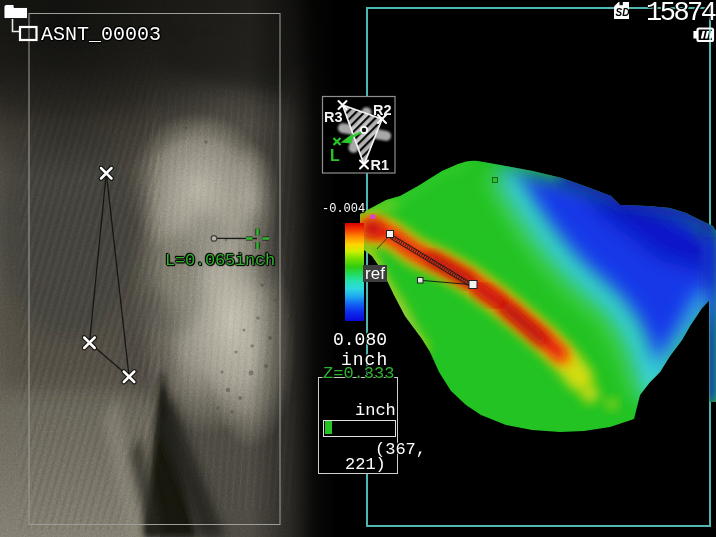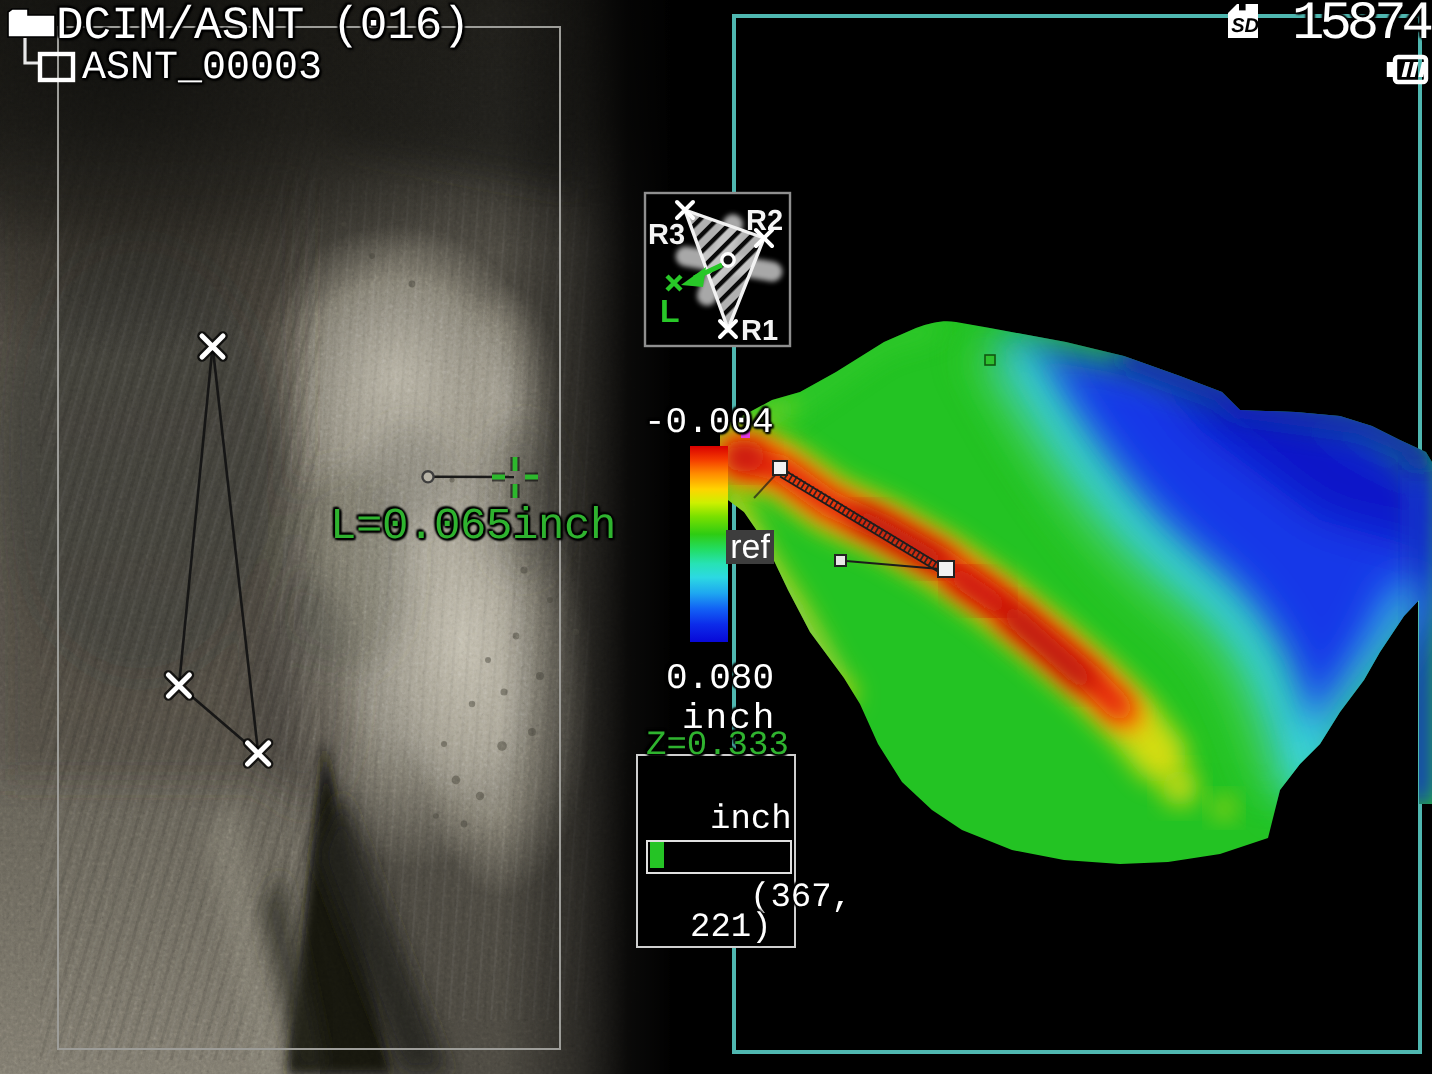--- a/index.html
+++ b/index.html
@@ -159,28 +159,27 @@
     <g stroke="#000" stroke-width="4.6" opacity="0.55">
       <path d="M246,238.5 h6.5 M269,238.5 h-6.5"></path>
       <path d="M257.5,228.5 v7 M257.5,249 v-7"></path>
     </g>
     <g stroke="#2db82d" stroke-width="2.4">
       <path d="M246,238.5 h6.5 M269,238.5 h-6.5"></path>
       <path d="M257.5,228.5 v7 M257.5,249 v-7"></path>
     </g>
   </svg>
 
-  <div class="abs osd grn" style="left:165px;top:251px;font-size:22px;letter-spacing:-0.2px;">L=0.065inch</div>
+  <div class="abs osd grn" style="left:165px;top:251px;font-size:17px;letter-spacing:-0.2px;">L=0.065inch</div>
 
   <svg class="abs" style="left:0;top:0" width="60" height="50" viewBox="0 0 60 50">
     <path d="M4,6 L4,18.5 L27.5,18.5 L27.5,7.5 L14,7.5 L14,4.5 L6,4.5 Z" fill="#fff" stroke="#000" stroke-width="0.8"></path>
     <path d="M12.5,19 L12.5,31.5 L19,31.5" fill="none" stroke="#e8e8e8" stroke-width="1.6"></path>
     <rect x="20" y="27" width="16.5" height="13" fill="none" stroke="#fff" stroke-width="2.2"></rect>
   </svg>
-  <div class="abs osd" style="left:28px;top:2px;font-size:23px;line-height:22px;">DCIM/ASNT (016)</div>
   <div class="abs osd" style="left:41px;top:24px;font-size:20px;line-height:22px;">ASNT_00003</div>
 
   <div class="abs" style="left:366px;top:7px;width:341px;height:516px;border:2px solid #4fb7b0;"></div>
 
   <svg class="abs" style="left:356px;top:140px" width="360" height="300" viewBox="356 140 360 300">
     <defs>
       <clipPath id="blobclip">
           <path id="blobpath" d="M360,214
         L386,200 L400,196 L418,186 L442,171 L458,164
         C466,161 472,160 478,161
@@ -253,21 +252,21 @@
       <line x1="423" y1="280.5" x2="470" y2="284.5" stroke="#1c1c1c" stroke-width="1"></line>
       <line x1="389" y1="236" x2="377" y2="249" stroke="#1c1c1c" stroke-width="1" opacity="0.7"></line>
       <rect x="386.5" y="230.5" width="7" height="7" fill="#f2f2f2" stroke="#222" stroke-width="1"></rect>
       <rect x="417.5" y="277.5" width="5.5" height="5.5" fill="#e8e8e8" stroke="#222" stroke-width="1"></rect>
       <rect x="469" y="280.5" width="8" height="8" fill="#f2f2f2" stroke="#222" stroke-width="1"></rect>
       <rect x="370.5" y="214.5" width="4.5" height="4.5" fill="#e23ae2"></rect>
       <rect x="492.5" y="177.5" width="5" height="5" fill="#2ec02e" stroke="#115511" stroke-width="0.8"></rect>
     </g>
   </svg>
 
-  <div class="abs osd" style="left:322px;top:202px;font-size:18px;">-0.004</div>
+  <div class="abs osd" style="left:322px;top:202px;font-size:12px;">-0.004</div>
   <div class="abs" style="left:345px;top:223px;width:19px;height:98px;background:linear-gradient(to bottom,
       #d90000 0%,#f43b00 7%,#ff8a00 14%,#ffd400 22%,#cdf000 29%,#7ae000 36%,#2ecc12 45%,#22dd66 53%,
       #27e2b4 60%,#2cd9e2 67%,#1ea8f0 75%,#1262f5 83%,#0c2cea 91%,#0808d8 100%);"></div>
   <div class="abs" style="left:363px;top:264.5px;width:24px;height:17px;background:#3d3d3d;color:#fff;
        font-family:'Liberation Sans',sans-serif;font-size:17px;line-height:17px;text-align:center;">ref</div>
   <div class="abs osd" style="left:333px;top:330px;font-size:18px;">0.080</div>
   <div class="abs osd" style="left:341px;top:350px;font-size:18px;letter-spacing:1px;">inch</div>
 
   <svg class="abs" style="left:318px;top:92px" width="85" height="88" viewBox="318 92 85 88">
     <defs>

